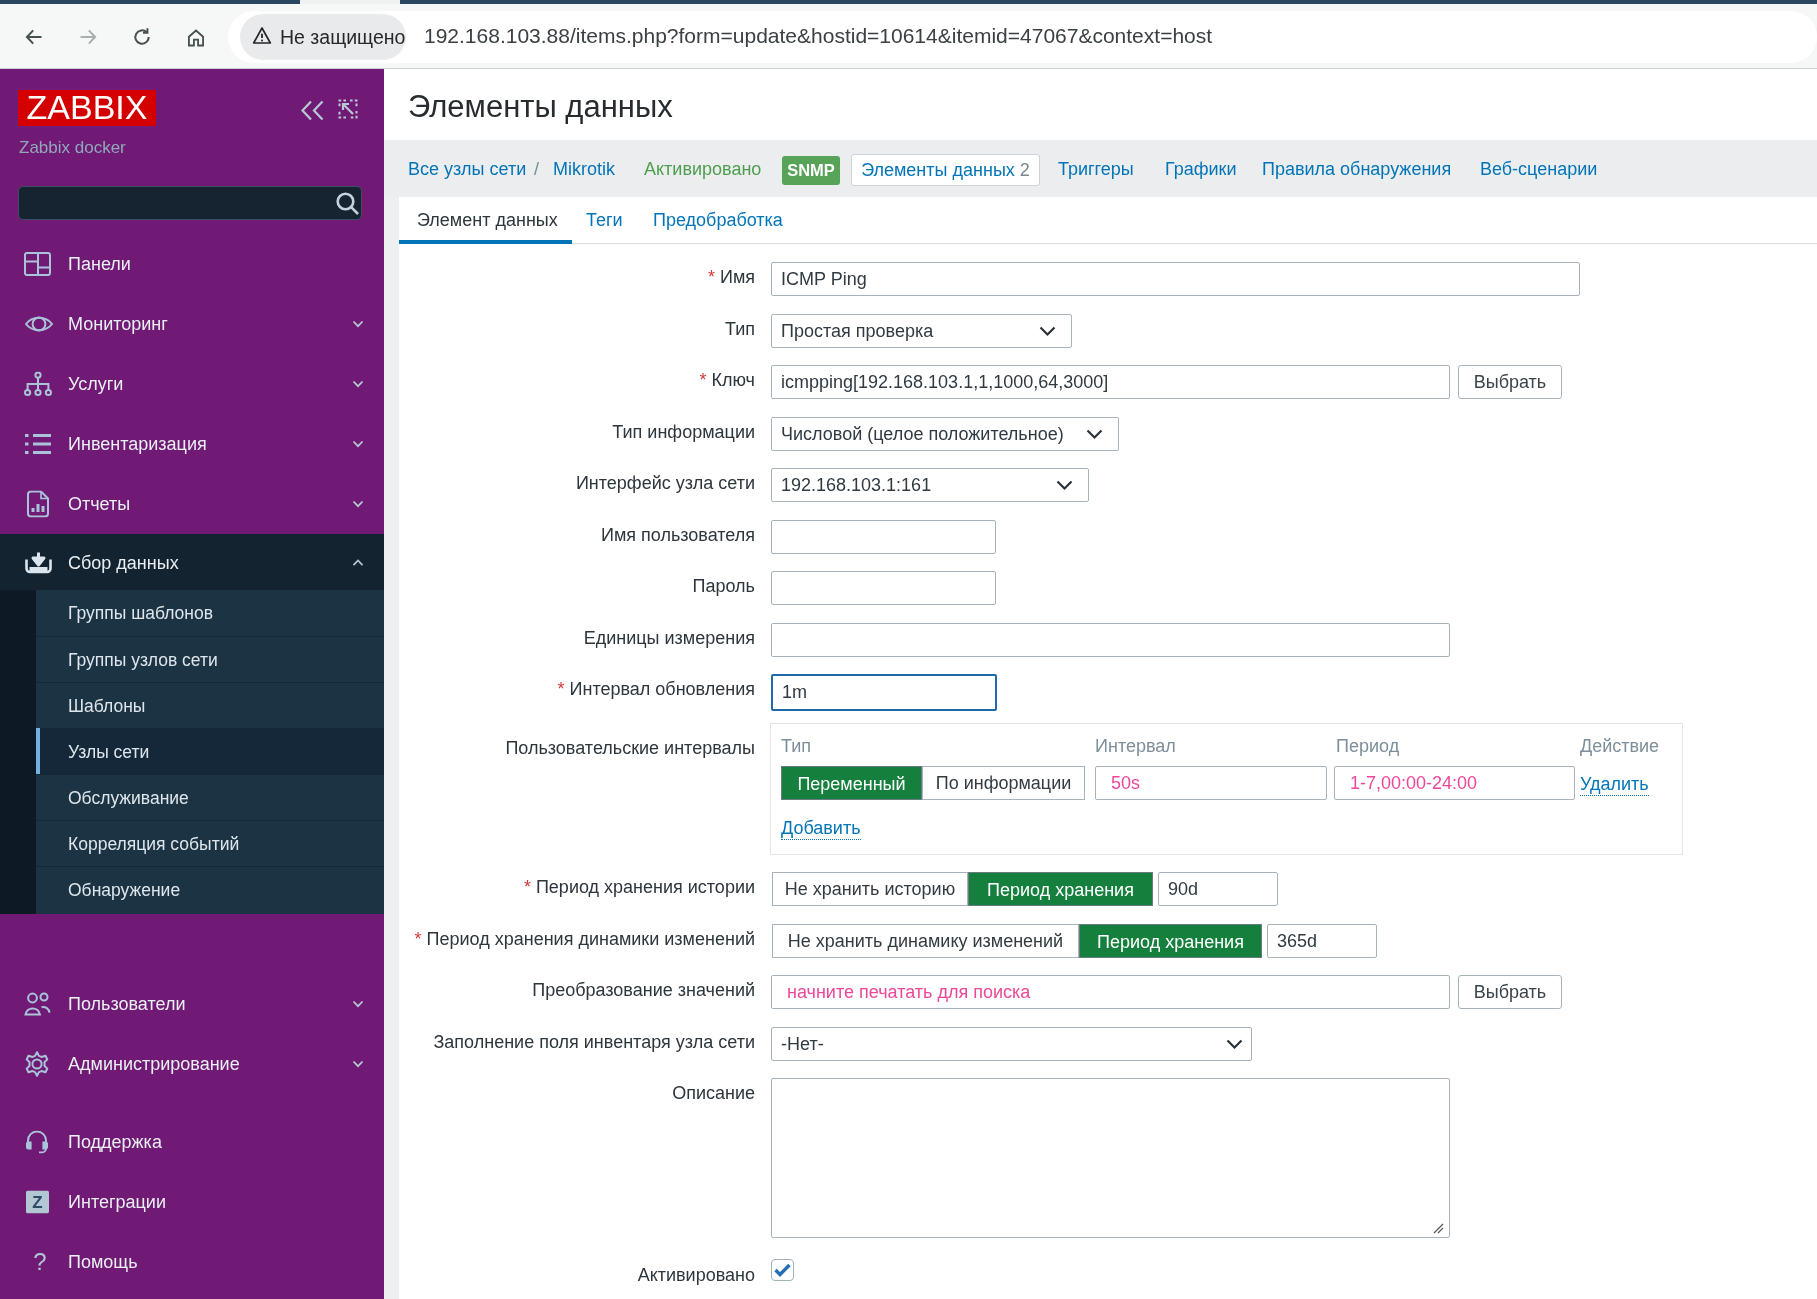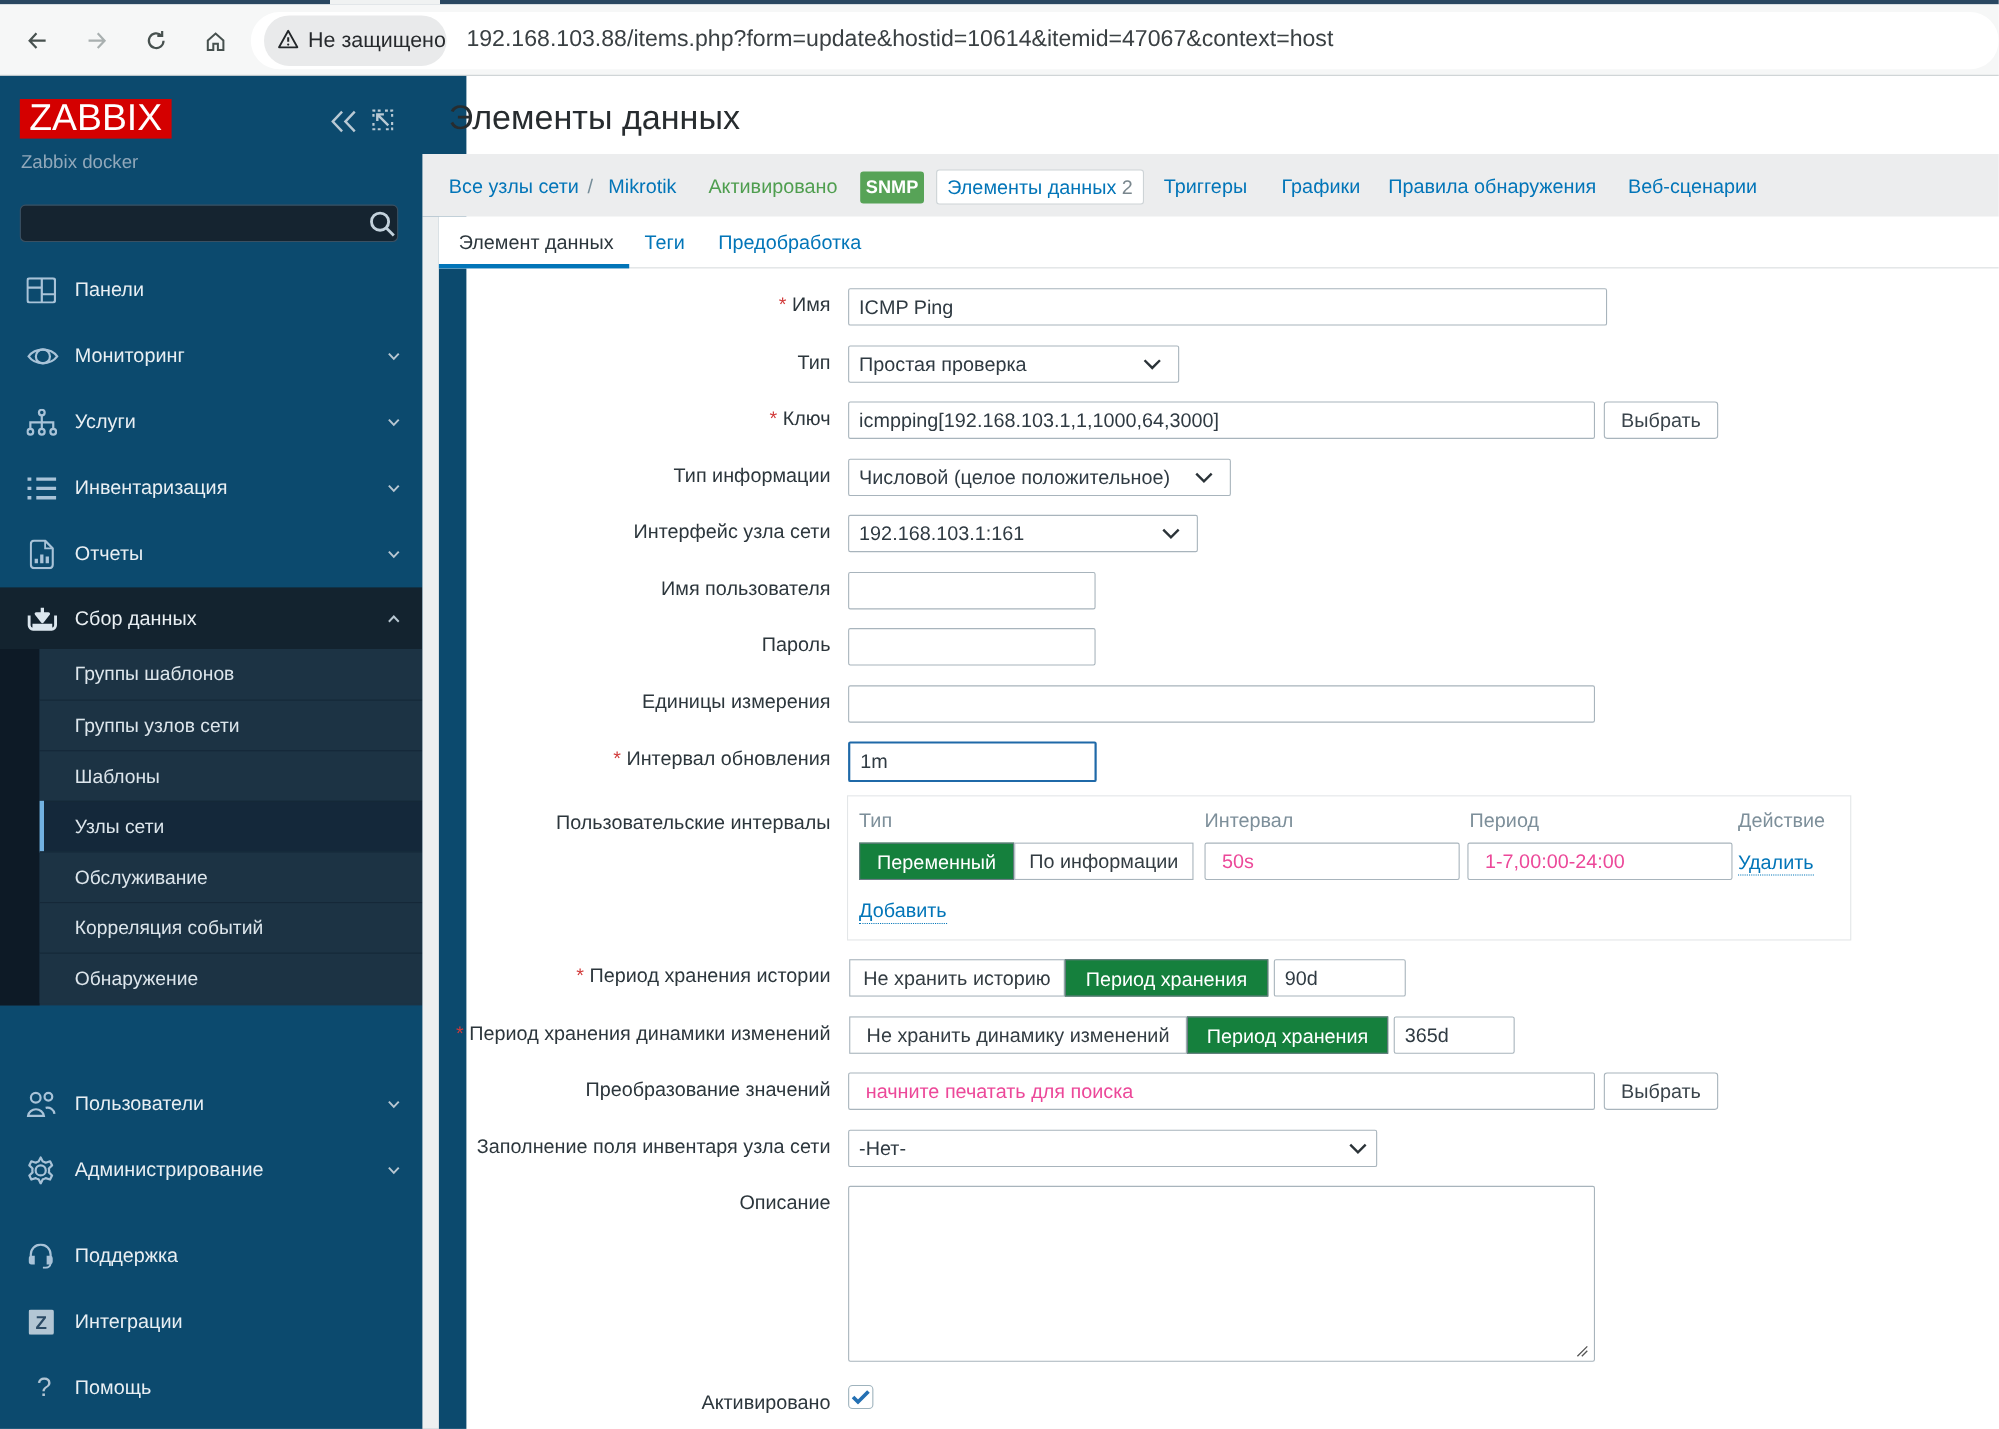--- a/index.html
+++ b/index.html
@@ -9,21 +9,21 @@
 
 #topstrip { position:absolute; left:0; top:0; width:1817px; height:4px; background:#2a4761; }
 #tabgap { position:absolute; left:300px; top:0; width:100px; height:4px; background:#f0f2f2; }
 #toolbar { position:absolute; left:0; top:4px; width:1817px; height:65px; background:#f6f7f7; border-bottom:1px solid #cdd1d3; }
 #omnibox { position:absolute; left:228px; top:11px; width:1589px; height:52px; background:#fff; border-radius:26px; }
 #chip { position:absolute; left:240px; top:14px; width:166px; height:46px; background:#e9eaeb; border-radius:23px; }
 #chiptext { position:absolute; left:280px; top:26px; font-size:19.5px; color:#26292c; }
 #urltext { position:absolute; left:424px; top:24px; font-size:21px; color:#3a4043; }
 .navicon { position:absolute; top:27px; }
 
-#sidebar { position:absolute; left:0; top:69px; width:424px; height:1230px; background:#0c4a6e; }
+#sidebar { position:absolute; left:0; top:69px; width:384px; height:1230px; background:#701a75; }
 #logo { position:absolute; left:18px; top:21px; width:138px; height:36px; background:#d40000;
   color:#fff; font-size:34px; text-align:center; line-height:35px; letter-spacing:0px;}
 #server-name { position:absolute; left:19px; top:69px; font-size:17px; color:#91a8ba; }
 #searchbox { position:absolute; left:18px; top:117px; width:344px; height:34px; background:#152430; border:1px solid #3a5062; border-radius:5px; }
 .mi { position:absolute; left:0; width:384px; height:44px; color:#e9eff3; font-size:18px; }
 .mi .txt { position:absolute; left:68px; top:50%; transform:translateY(-50%); }
 .micon { position:absolute; left:24px; top:50%; transform:translateY(-50%); }
 svg.chev { position:absolute; left:352px; top:50%; transform:translateY(-50%); }
 .sub { position:absolute; left:36px; width:348px; height:46px; color:#dde6ec; font-size:17.5px; background:#1c3344; border-top:1px solid #152838;}
 .sub .txt { position:absolute; left:32px; top:50%; transform:translateY(-50%); }
@@ -233,21 +233,21 @@
 <span class="crumbitem link" style="left:1165px">Графики</span>
 <span class="crumbitem link" style="left:1262px">Правила обнаружения</span>
 <span class="crumbitem link" style="left:1480px">Веб-сценарии</span>
 
 <span class="abs" style="left:417px; top:210px; font-size:18px; color:#2c363c;">Элемент данных</span>
 <div class="abs" style="left:399px; top:240px; width:173px; height:4px; background:#0275b8;"></div>
 <span class="abs link" style="left:586px; top:210px; font-size:18px;">Теги</span>
 <span class="abs link" style="left:653px; top:210px; font-size:18px;">Предобработка</span>
 
 <label class="flabel req" style="left:403px; top:267px;">Имя</label>
-<div class="inp" style="left:771px; top:262px; width:690px; height:34px;">ICMP Ping</div>
+<div class="inp" style="left:771px; top:262px; width:809px; height:34px;">ICMP Ping</div>
 
 <label class="flabel" style="left:403px; top:319px;">Тип</label>
 <div class="inp" style="left:771px; top:314px; width:301px; height:34px;">Простая проверка</div>
 <svg class="selchev" style="left:1038px; top:323px;" viewBox="0 0 19 16" fill="none" stroke="#2b3338" stroke-width="2.2">
     <path d="M2.5 4.5 L9.5 11.5 L16.5 4.5"></path>
   </svg>
 
 <label class="flabel req" style="left:403px; top:370px;">Ключ</label>
 <div class="inp" style="left:771px; top:365px; width:679px; height:34px;">icmpping[192.168.103.1,1,1000,64,3000]</div>
 <div class="btn" style="left:1458px; top:365px; width:104px; height:34px; line-height:32px;">Выбрать</div>

